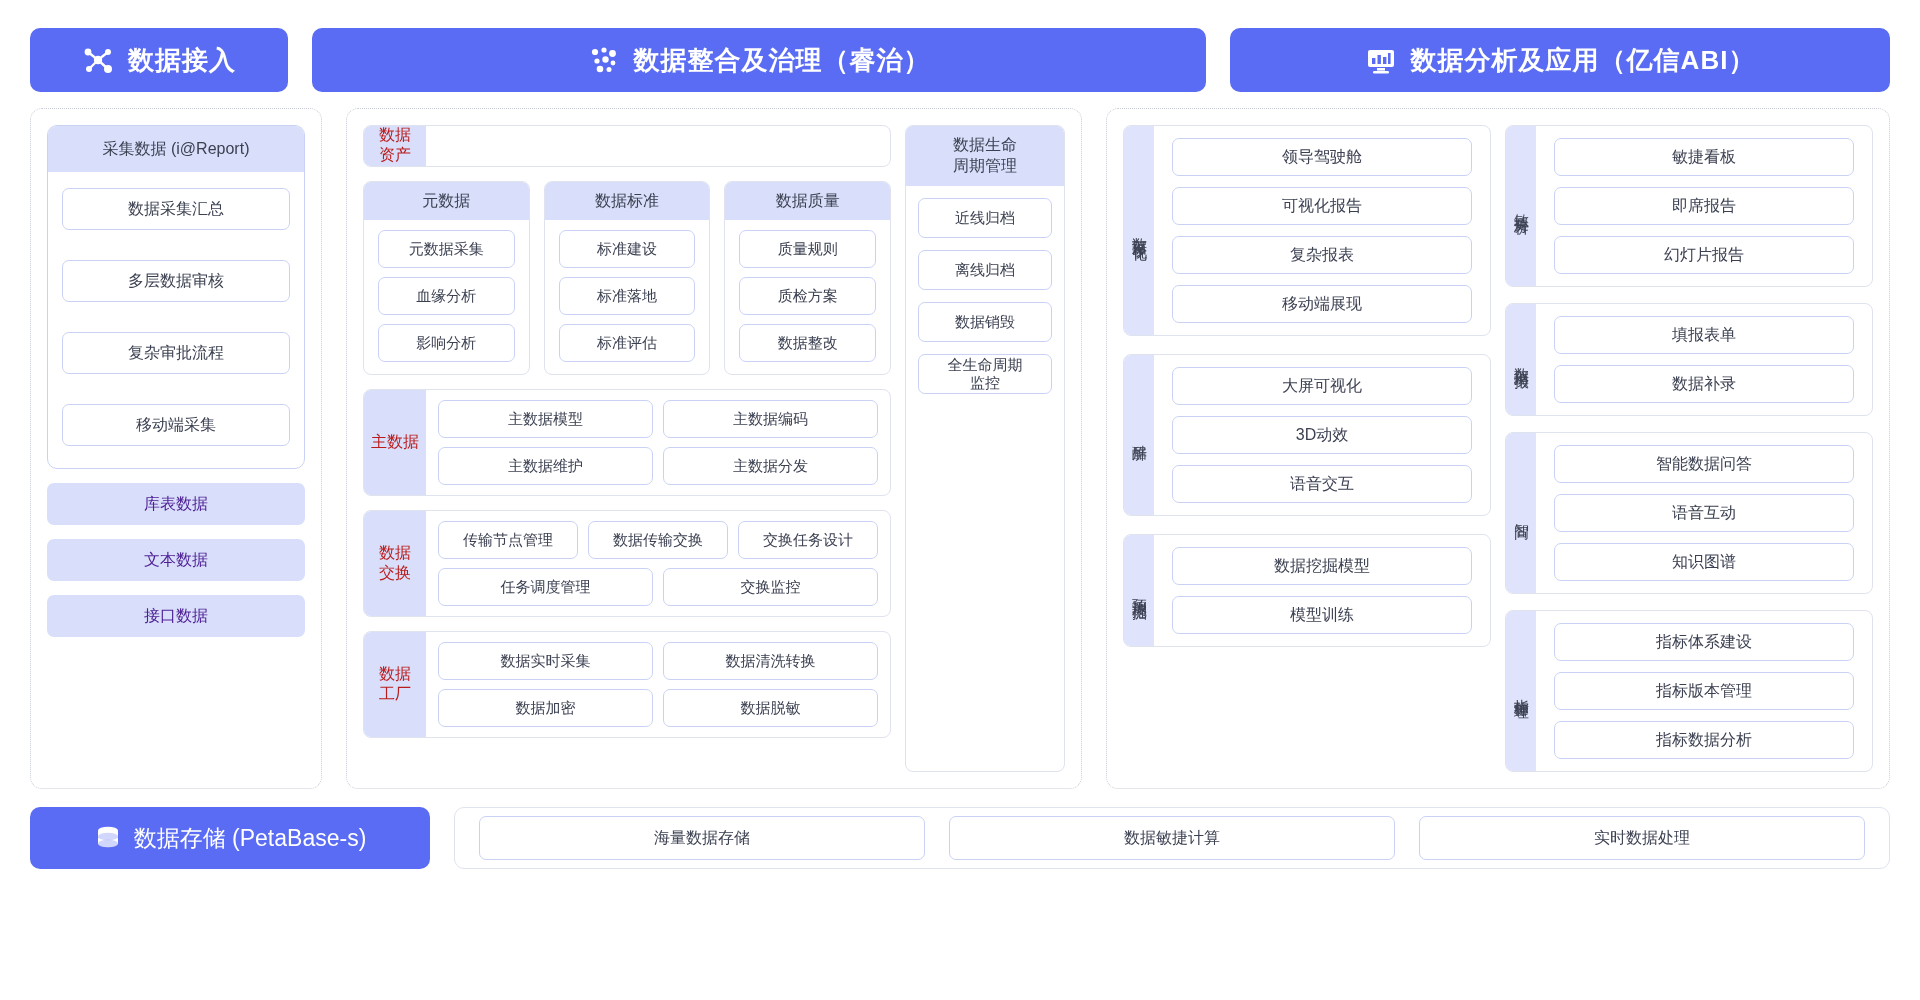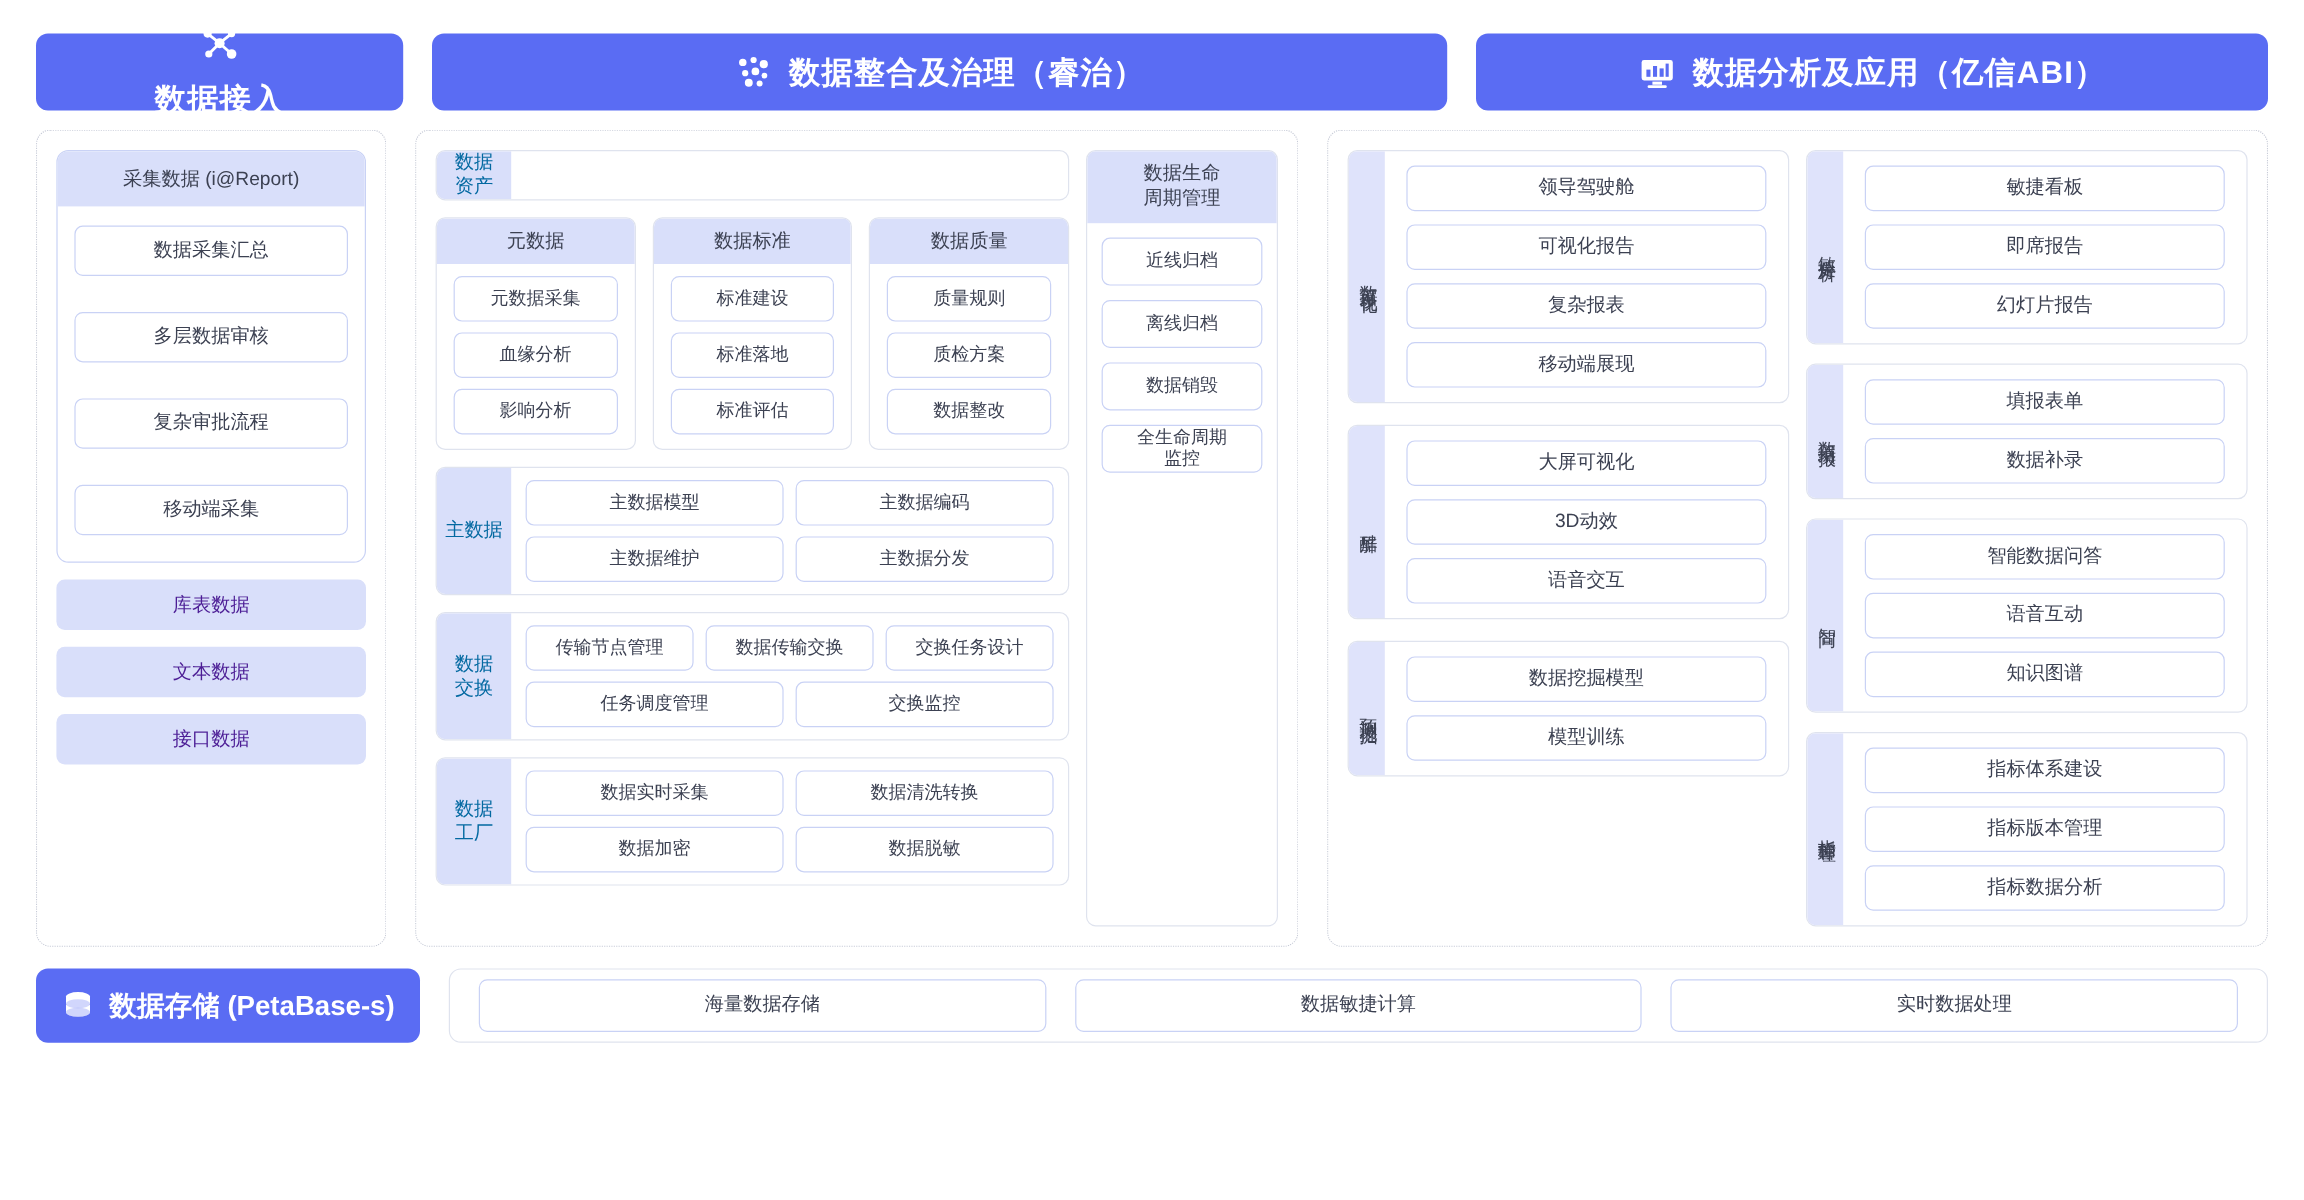--- a/index.html
+++ b/index.html
@@ -12,21 +12,21 @@
   .page { position: relative; width: 1920px; height: 1000px; padding: 0; }
 
   
   .headers { display: flex; gap: 24px; padding: 28px 30px 0 30px; align-items: flex-start; }
   .pill {
     background: #5a6cf3; color: #fff; border-radius: 10px;
     height: 64px; display: flex; align-items: center; justify-content: center;
     gap: 14px; font-size: 26px; font-weight: bold; letter-spacing: 1px;
   }
   .pill .ico { width: 32px; height: 32px; display: block; flex: 0 0 auto; }
-  .pill-ingest { width: 306px; flex-direction: column; }
+  .pill-ingest { width: 258px; }
   .pill-govern { flex: 1; }
   .pill-analyze { width: 660px; }
 
   
   .columns { display: flex; gap: 24px; padding: 16px 30px 0 30px; align-items: stretch; }
   .dashbox {
     border: 1.5px dotted #c8ccd8; border-radius: 12px; background: #fff;
     padding: 16px;
   }
   .col-ingest { width: 292px; display: flex; flex-direction: column; gap: 14px; }
@@ -54,21 +54,21 @@
     background: #d9dffa; border-radius: 7px; color: #4c1d95; font-size: 16px;
     height: 42px; display: flex; align-items: center; justify-content: center;
   }
 
   
   .gov-main { flex: 1; display: flex; flex-direction: column; gap: 14px; }
   .gov-side { width: 160px; display: flex; flex-direction: column; gap: 14px; }
 
   .rowcard { display: flex; border: 1px solid #dfe3ee; border-radius: 8px; overflow: hidden; background: #fff; }
   .rowcard .rc-label {
-    background: #d9dffa; color: #0369a1; font-size: 16px; width: 62px; flex: 0 0 62px;
+    background: #d9dffa; color: #b91c1c; font-size: 16px; width: 62px; flex: 0 0 62px;
     display: flex; align-items: center; justify-content: center; text-align: right;
     line-height: 1.25;
     font-family: Liberation Mono, monospace;
   }
   .rowcard .rc-items { flex: 1; padding: 10px 12px; display: flex; flex-direction: column; gap: 9px; }
   .rc-line { display: flex; gap: 10px; }
   .rc-line .chip { flex: 1; }
 
   .triple { display: flex; gap: 14px; }
   .panel { flex: 1; border: 1px solid #dfe3ee; border-radius: 8px; overflow: hidden; background: #fff; }
@@ -96,23 +96,23 @@
     background: #dfe3fb; color: #3c4152; font-size: 15px; width: 30px; flex: 0 0 30px;
     display: flex; align-items: center; justify-content: center;
     writing-mode: vertical-rl; text-orientation: upright; letter-spacing: 2px;
   }
   .sidecard .sc-items { flex: 1; padding: 12px 18px; display: flex; flex-direction: column; gap: 11px; }
   .sidecard .sc-items .chip { height: 38px; font-size: 16px; }
 
   
   .bottom { display: flex; gap: 24px; padding: 18px 30px 0 30px; align-items: stretch; }
   .store-pill {
-    width: 320px; background: #5a6cf3; color: #fff; border-radius: 10px;
+    width: 400px; background: #5a6cf3; color: #fff; border-radius: 10px;
     height: 62px; display: flex; align-items: center; justify-content: center; gap: 12px;
-    font-size: 23px; font-weight: bold;
+    font-size: 23px; font-weight: normal;
   }
   .store-pill .ico { width: 28px; height: 28px; }
   .bottom-box {
     flex: 1; border: 1px solid #dfe3ee; border-radius: 10px; background: #fff;
     display: flex; align-items: center; gap: 24px; padding: 0 24px;
   }
   .bottom-box .chip { flex: 1; height: 44px; font-size: 16px; }
 </style>
 </head>
 <body>

